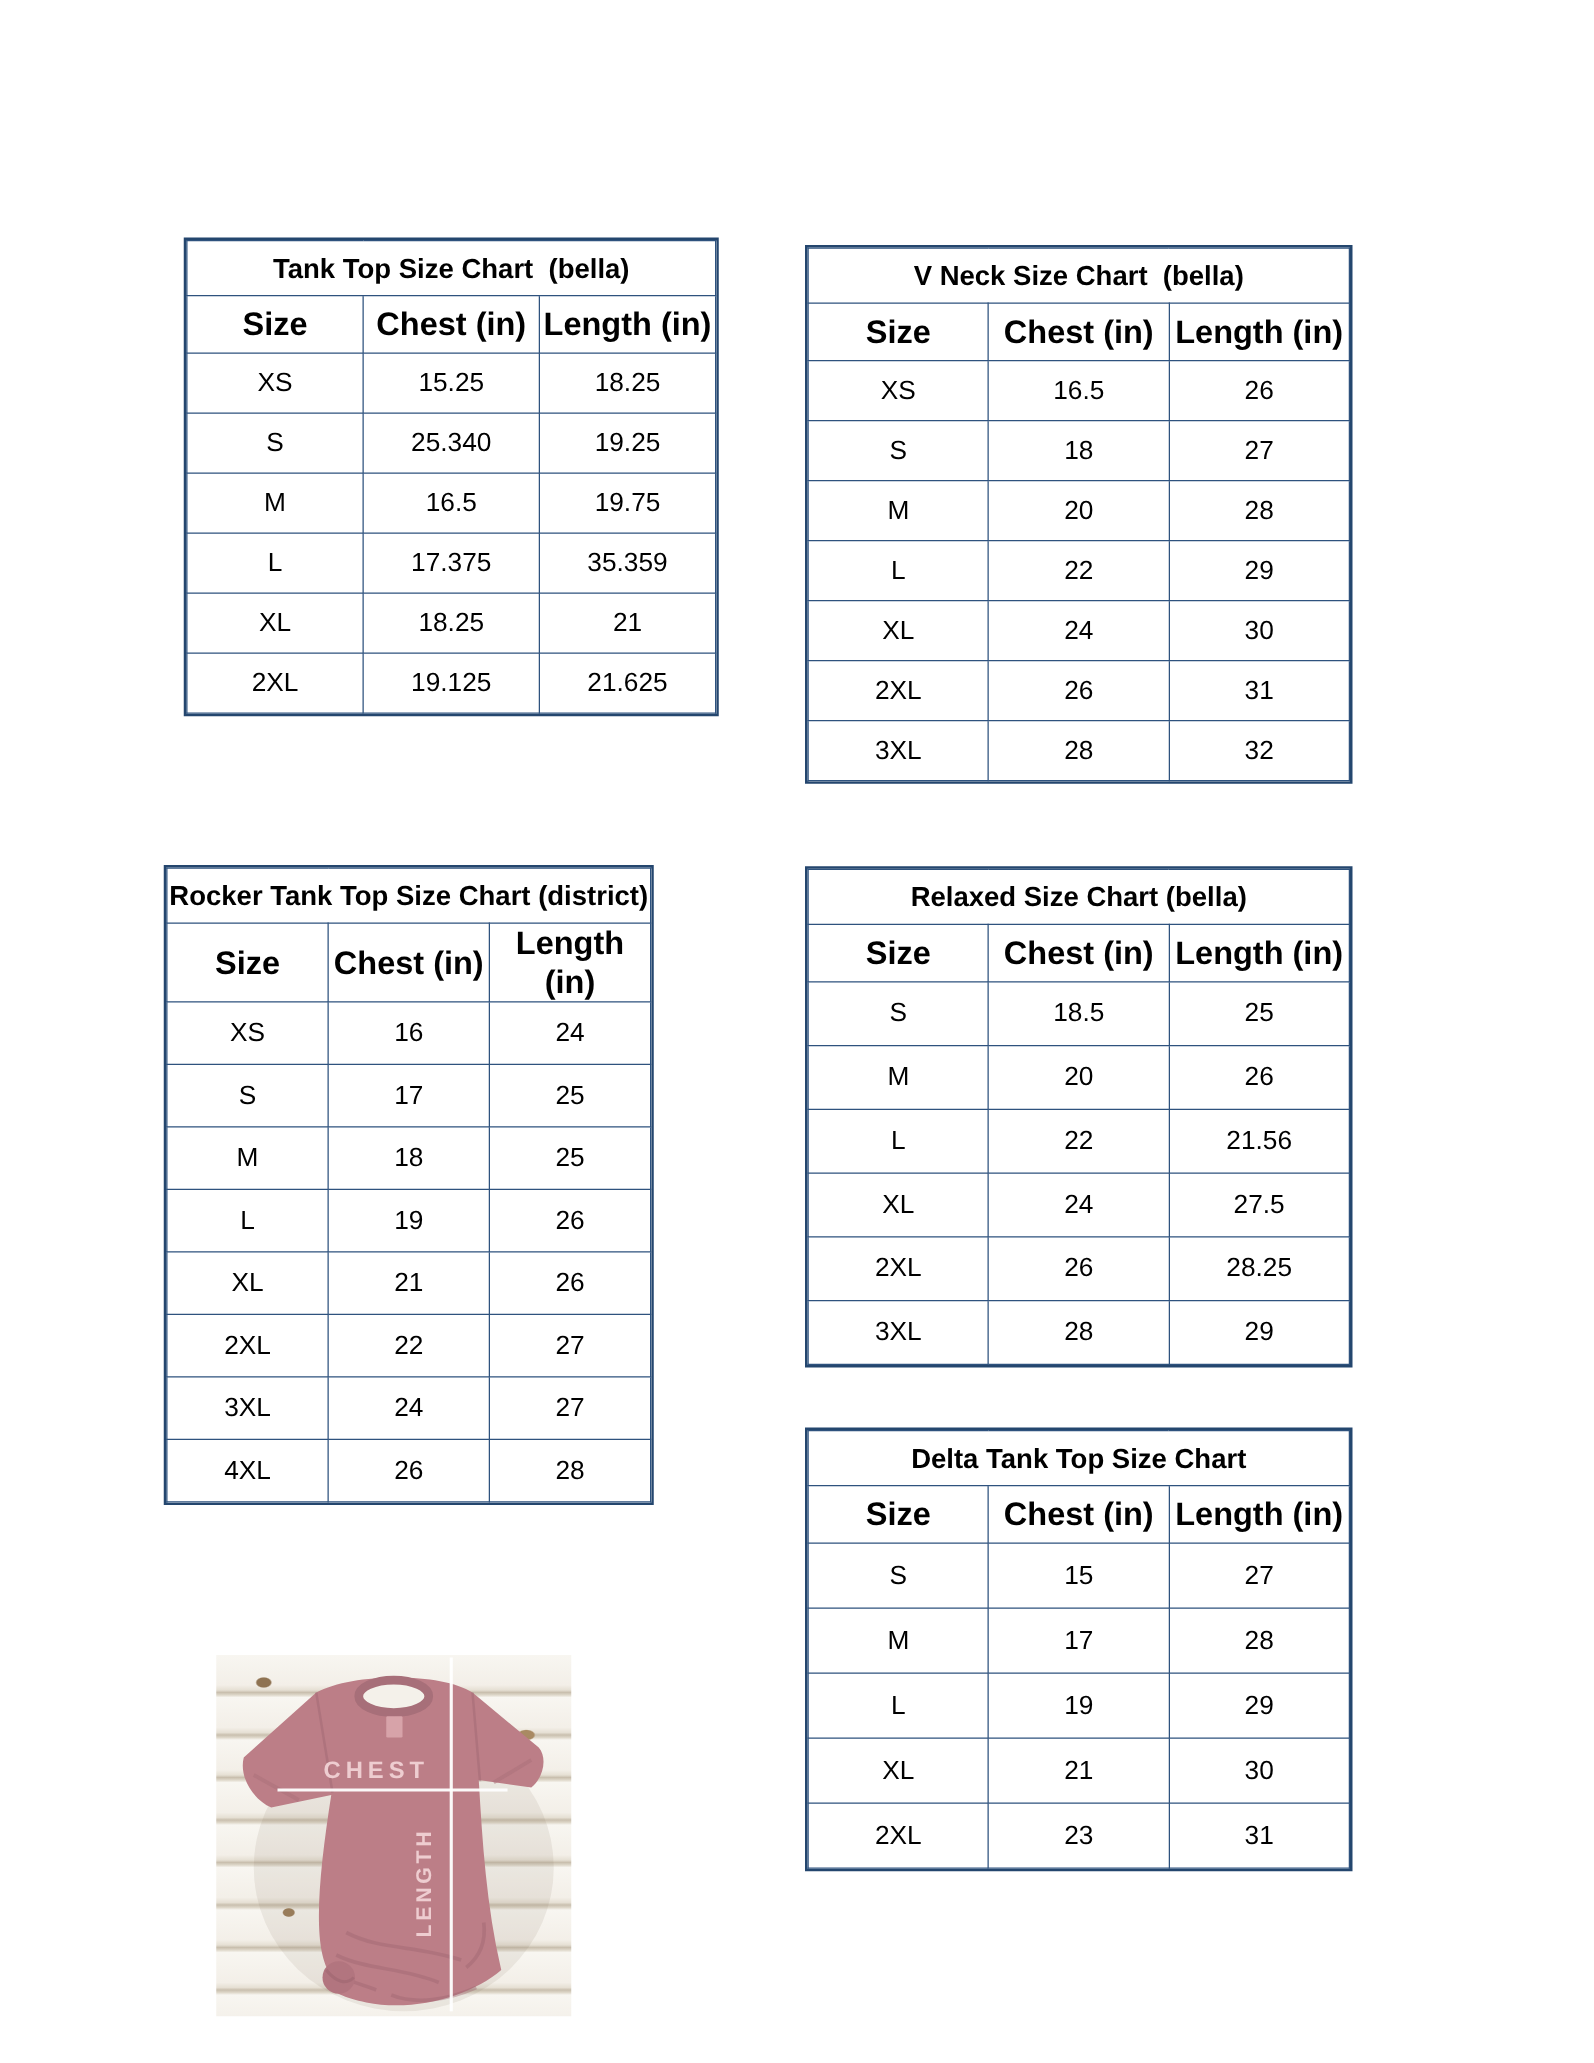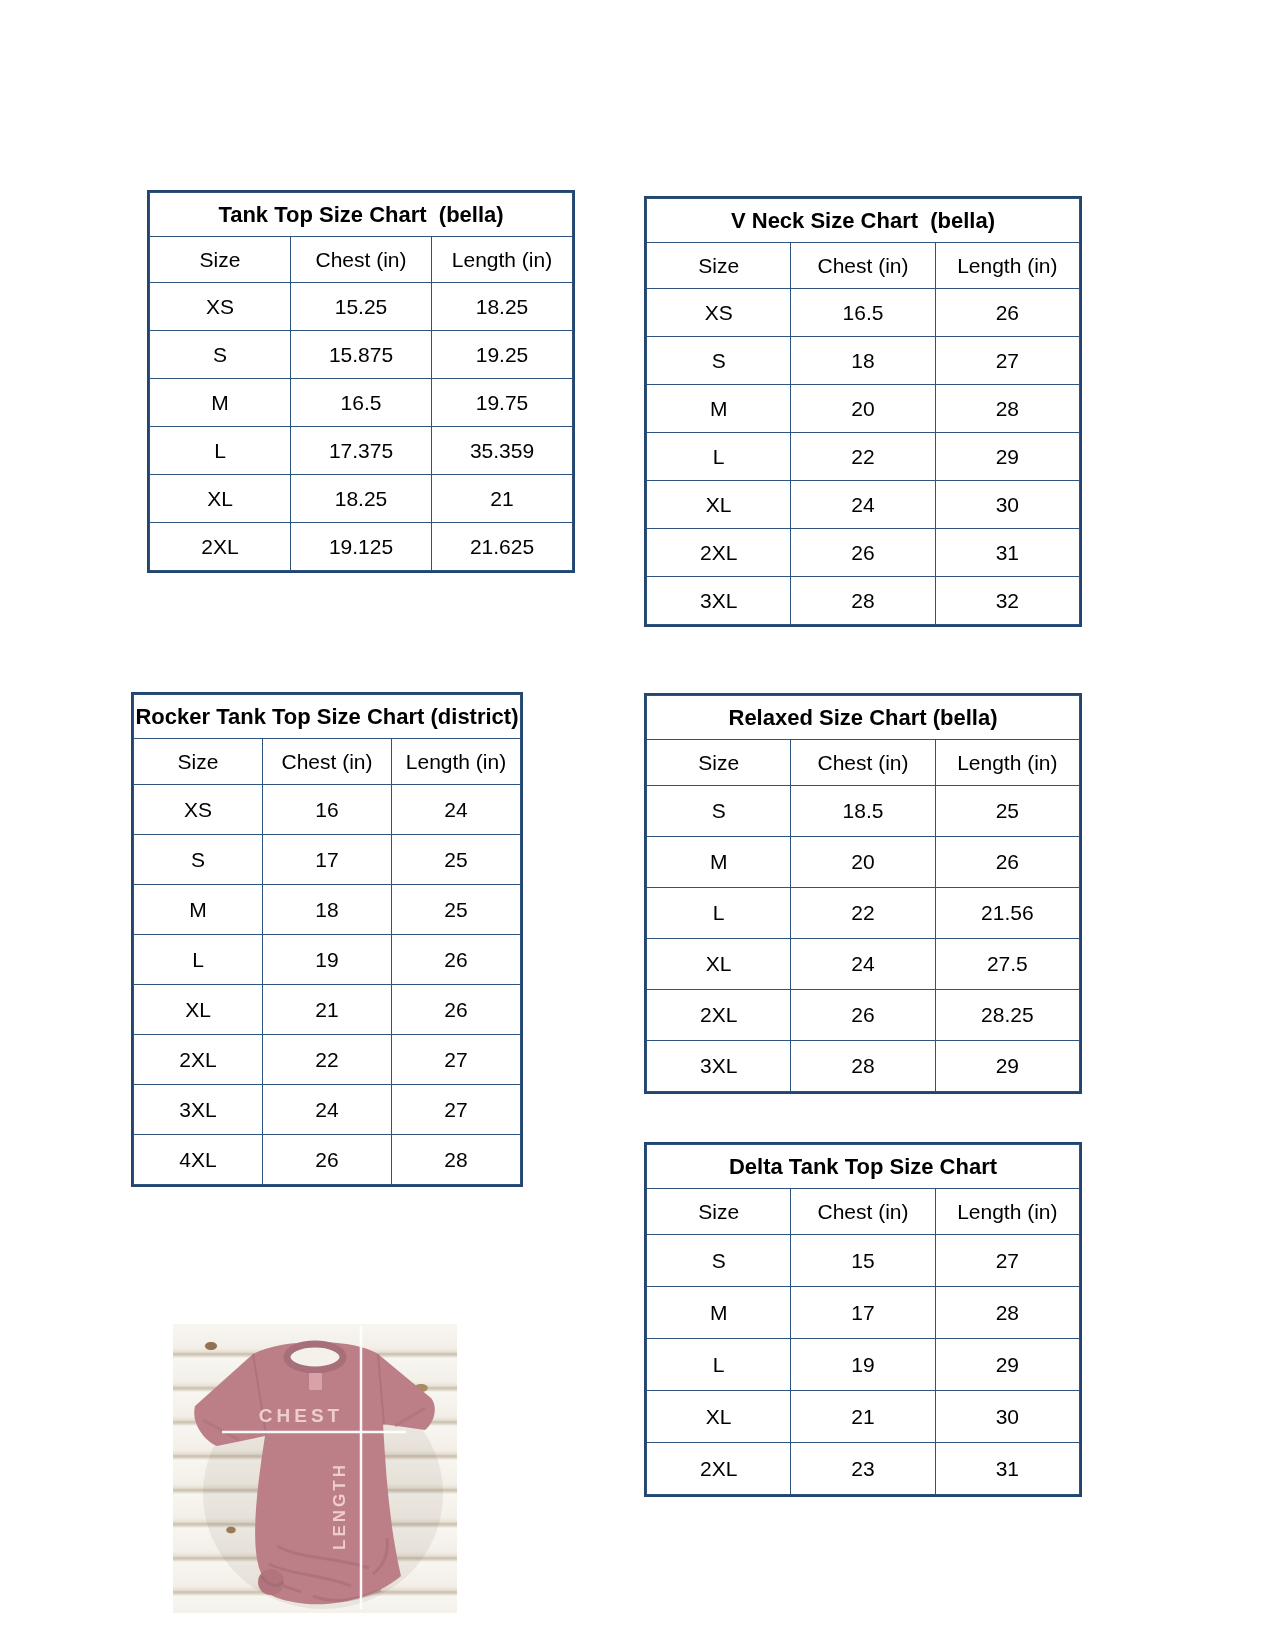--- a/index.html
+++ b/index.html
@@ -4,21 +4,21 @@
 <style>
   * { margin:0; padding:0; box-sizing:border-box; }
   html,body { background:#ffffff; }
   body { font-family:"Liberation Sans", sans-serif; color:#000; }
   .page { position:relative; width:1275px; height:1650px; background:#ffffff; overflow:hidden; }
 
   .size-table { position:absolute; border:2px solid #24466e; background:#fff; }
   table.grid { border-collapse:collapse; width:100%; table-layout:fixed; }
   .grid td, .grid th { border:1px solid #2e527e; text-align:center; vertical-align:middle; background:#fff; }
   .title-cell  { font-weight:bold; font-size:22px; height:44px; white-space:pre-wrap; }
-  .header-cell { font-weight:normal; font-size:21px; height:46px; }
+  .header-cell { font-weight:bold; font-size:26px; height:46px; }
   .data-cell   { font-size:21px; height:var(--rh,48px); }
 
   .t1 { left:131px; top:190px;  width:428px;margin-left:16px; --rh:48px; }
   .t2 { left:644px; top:196px;  width:438px; --rh:48px; }
   .t3 { left:131px; top:692px;  width:392px; --rh:50px; }
   .t4 { left:644px; top:693px;  width:438px; --rh:51px; }
   .t5 { left:644px; top:1142px; width:438px; --rh:52px; }
 
   .shirt-photo {
     position:absolute; left:173px; top:1324px; width:284px; height:289px;
@@ -48,21 +48,21 @@
             <th class="header-cell">Chest (in)</th>
             <th class="header-cell">Length (in)</th>
           </tr>
           <tr class="data-row">
             <td class="data-cell">XS</td>
             <td class="data-cell">15.25</td>
             <td class="data-cell">18.25</td>
           </tr>
           <tr class="data-row">
             <td class="data-cell">S</td>
-            <td class="data-cell">15.875</td>
+            <td class="data-cell">25.340</td>
             <td class="data-cell">19.25</td>
           </tr>
           <tr class="data-row">
             <td class="data-cell">M</td>
             <td class="data-cell">16.5</td>
             <td class="data-cell">19.75</td>
           </tr>
           <tr class="data-row">
             <td class="data-cell">L</td>
             <td class="data-cell">17.375</td>

